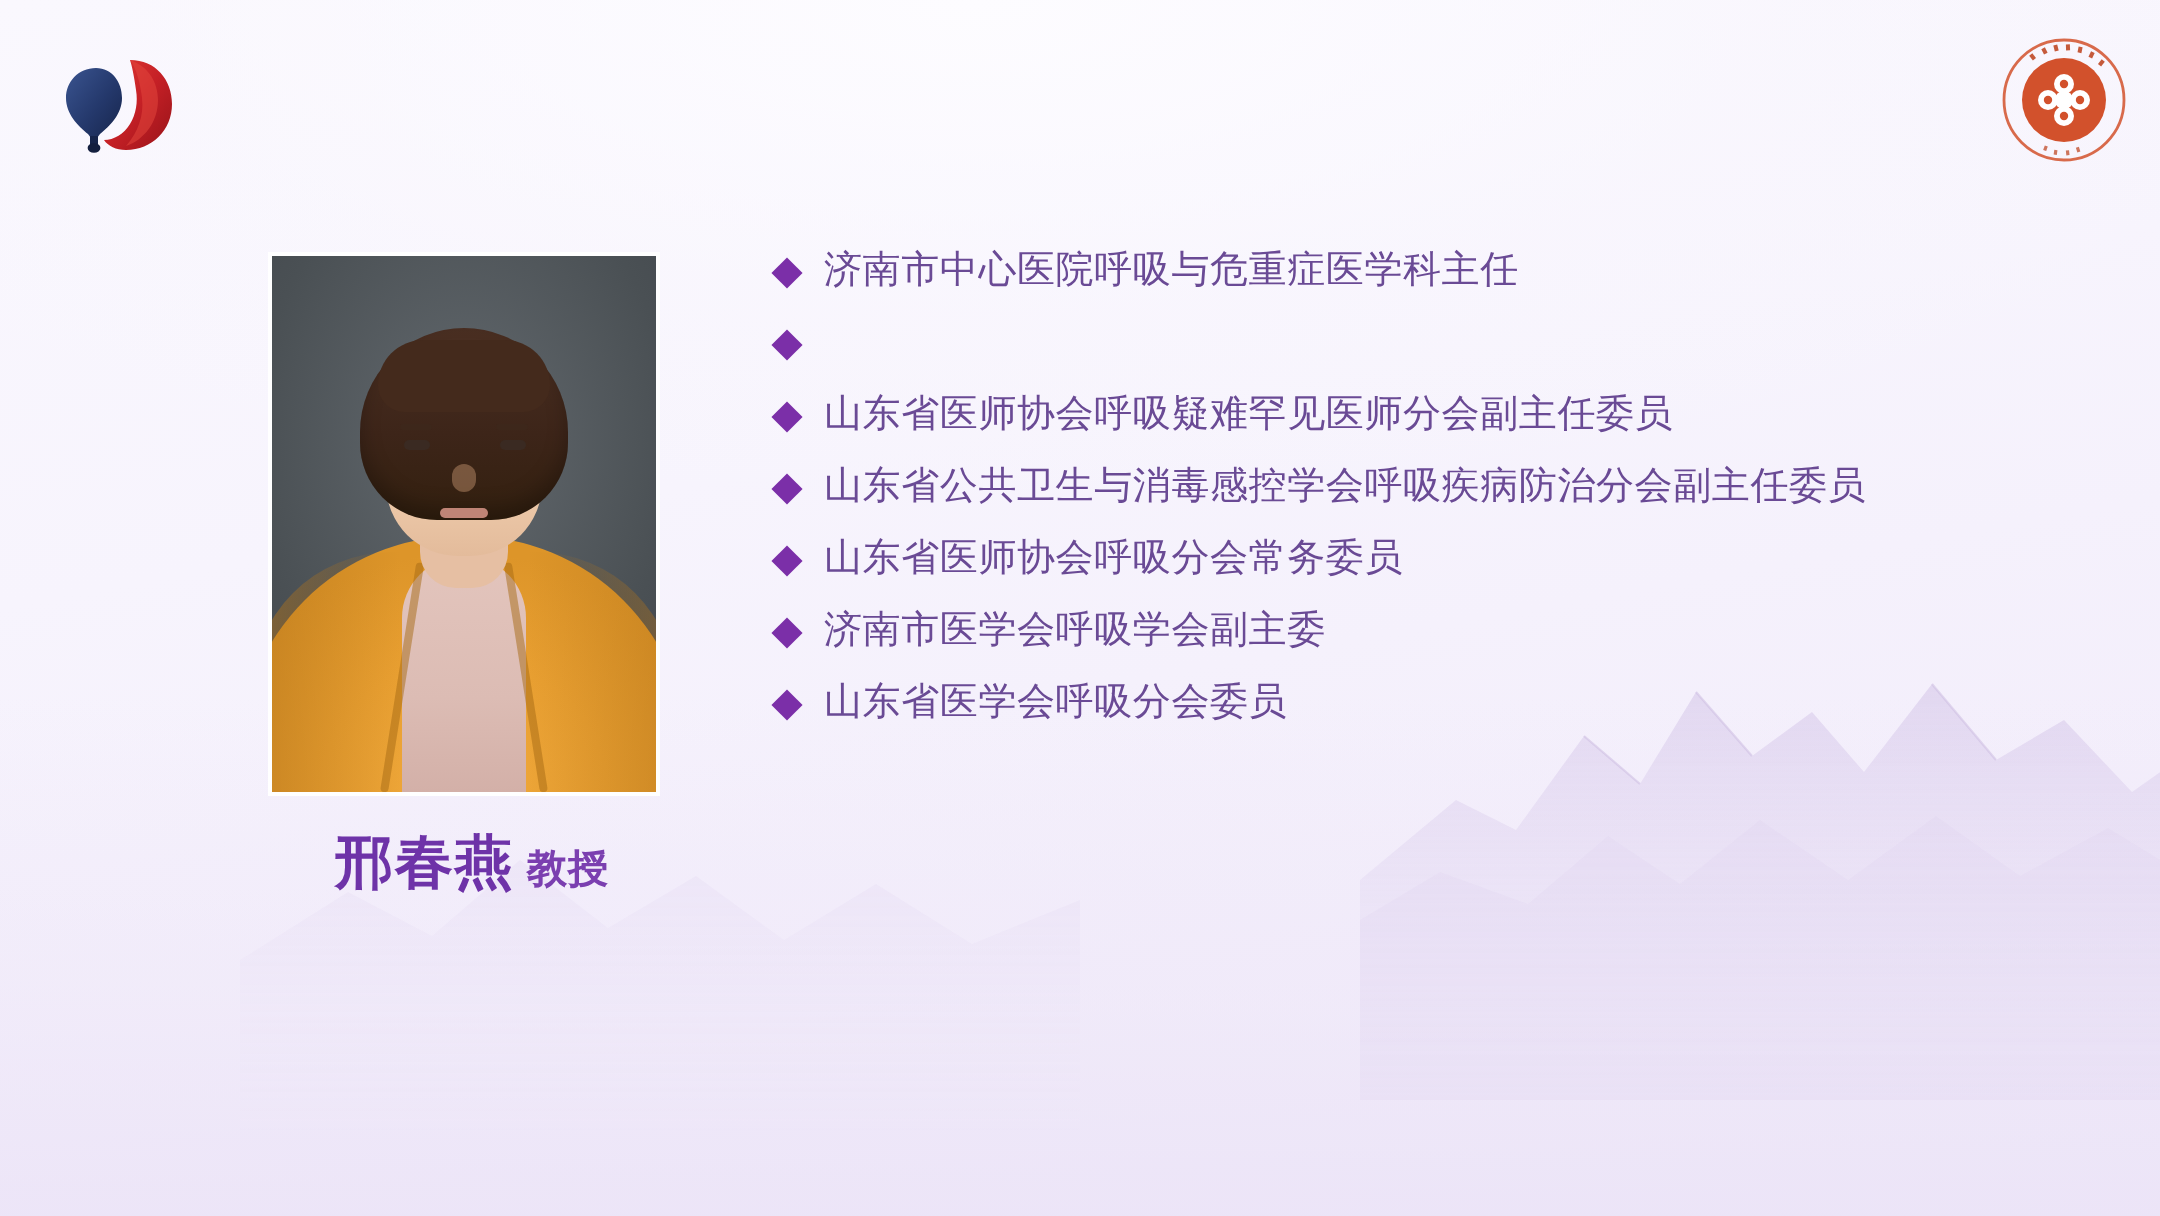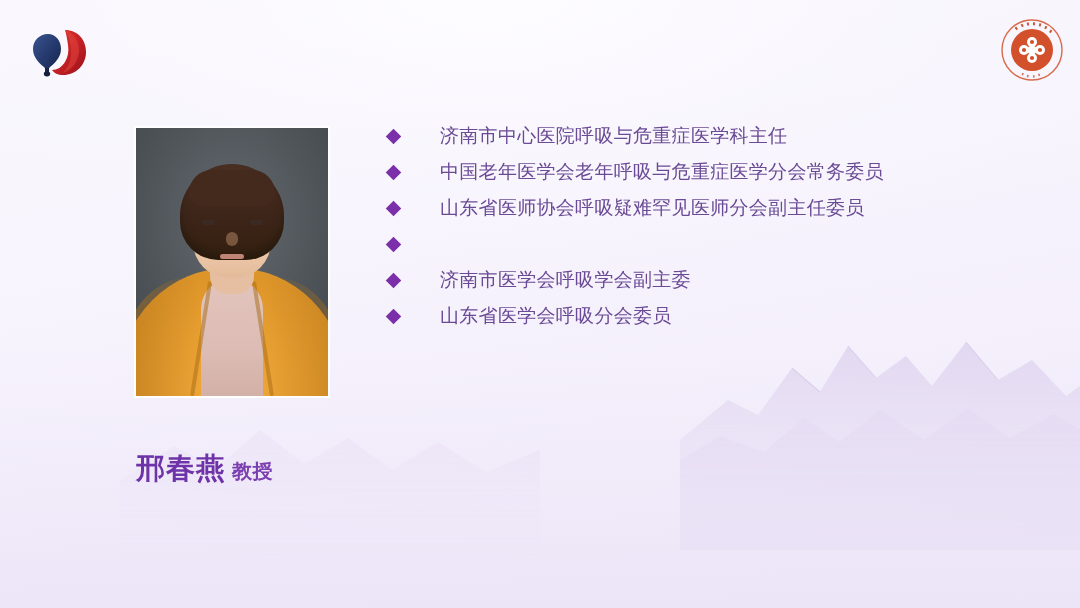--- a/index.html
+++ b/index.html
@@ -242,23 +242,23 @@
     width: 24px;
     height: 5px;
     background: #bf8476;
     border-radius: 4px;
   }
 
   
   .name-block {
     position: absolute;
     left: 136px;
-    top: 449px;
+    top: 412px;
     width: 200px;
-    text-align: left;
+    text-align: center;
     white-space: nowrap;
     font-family: Liberation Serif, serif;
   }
   .name-main {
     font-size: 29px;
     font-weight: bold;
     color: #6e33a8;
     letter-spacing: 1px;
   }
   .name-title {
@@ -273,21 +273,20 @@
   .bullets {
     position: absolute;
     left: 388px;
     top: 118px;
     width: 660px;
   }
   .bullet-row {
     display: flex;
     align-items: center;
     height: 36px;
-    gap: 28px;
   }
   .bullet-diamond {
     width: 11px;
     height: 11px;
     background: #7b2fa8;
     transform: rotate(45deg);
     flex: 0 0 auto;
     margin-right: 13px;
     margin-top: 1px;
   }
@@ -417,32 +416,36 @@
   <div class="bullets">
 
     <div class="bullet-row">
       <span class="bullet-diamond"></span>
       <span class="bullet-text">济南市中心医院呼吸与危重症医学科主任</span>
     </div>
 
 
     <div class="bullet-row">
       <span class="bullet-diamond"></span>
-      <span class="bullet-text">中国老年医学会老年呼吸与危重症医学分会常务委员</span>
     </div>
 
     <div class="bullet-row">
       <span class="bullet-diamond"></span>
       <span class="bullet-text">山东省医师协会呼吸疑难罕见医师分会副主任委员</span>
     </div>
 
     <div class="bullet-row">
       <span class="bullet-diamond"></span>
-    </div>
-
+      <span class="bullet-text">山东省公共卫生与消毒感控学会呼吸疾病防治分会副主任委员</span>
+    </div>
+
+    <div class="bullet-row">
+      <span class="bullet-diamond"></span>
+      <span class="bullet-text">山东省医师协会呼吸分会常务委员</span>
+    </div>
 
     <div class="bullet-row">
       <span class="bullet-diamond"></span>
       <span class="bullet-text">济南市医学会呼吸学会副主委</span>
     </div>
 
     <div class="bullet-row">
       <span class="bullet-diamond"></span>
       <span class="bullet-text">山东省医学会呼吸分会委员</span>
     </div>

